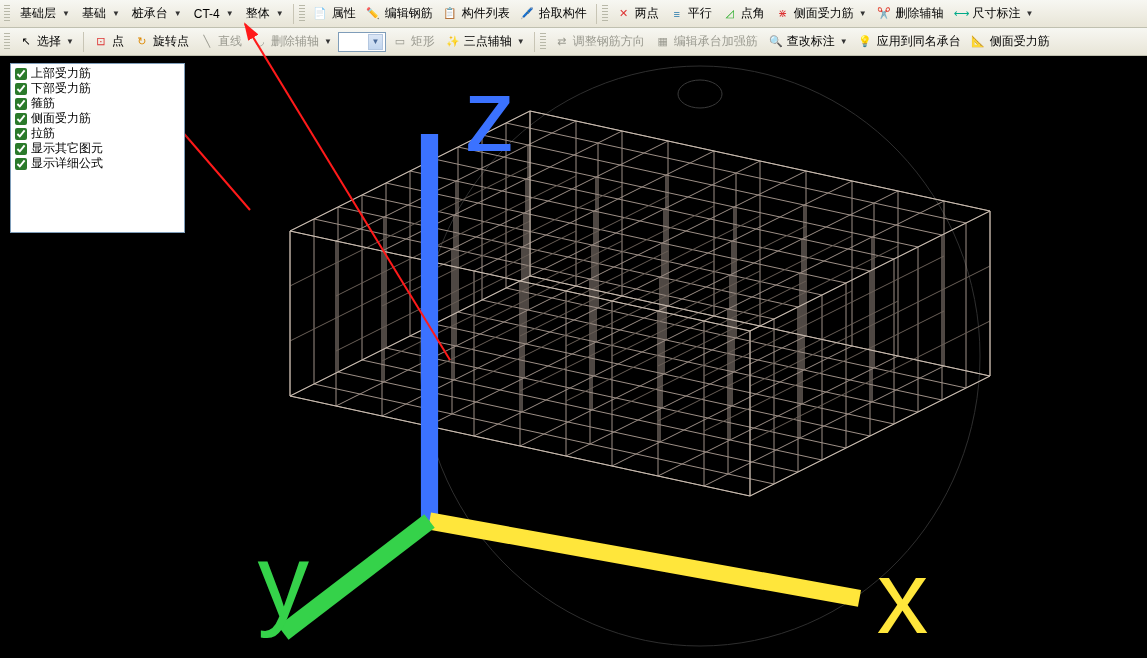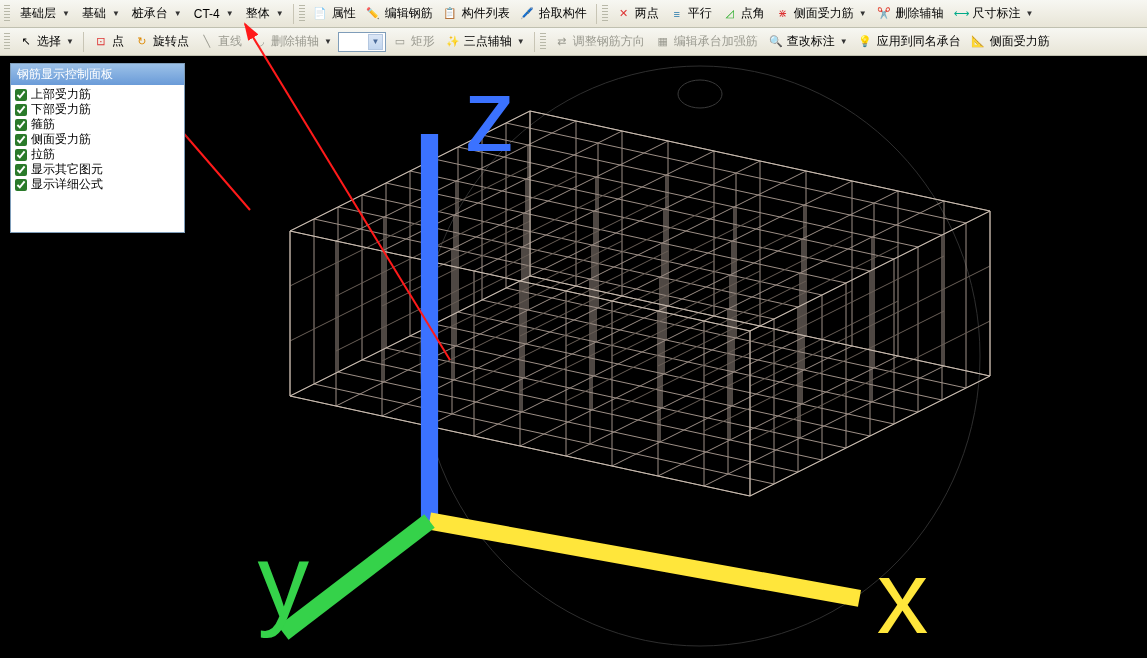--- a/index.html
+++ b/index.html
@@ -437,21 +437,20 @@
   <defs>
     <marker id="ah" markerWidth="10" markerHeight="10" refX="8" refY="3" orient="auto">
       <path d="M0,0 L9,3 L0,6 Z" fill="#ff1a1a"></path>
     </marker>
   </defs>
   <line x1="250" y1="210" x2="135" y2="77" stroke="#ff1a1a" stroke-width="2" marker-end="url(#ah)"></line>
   <line x1="450" y1="360" x2="245" y2="24" stroke="#ff1a1a" stroke-width="2" marker-end="url(#ah)"></line>
 </svg>
 
 <div class="panel">
-  <div class="panel-title">钢筋显示控制面板</div>
   <div class="panel-body" id="panel-body">
       <label class="chk-row">
         <input type="checkbox" checked="" style="">
         <span>上部受力筋</span>
       </label>
       <label class="chk-row">
         <input type="checkbox" checked="" style="">
         <span>下部受力筋</span>
       </label>
       <label class="chk-row">

